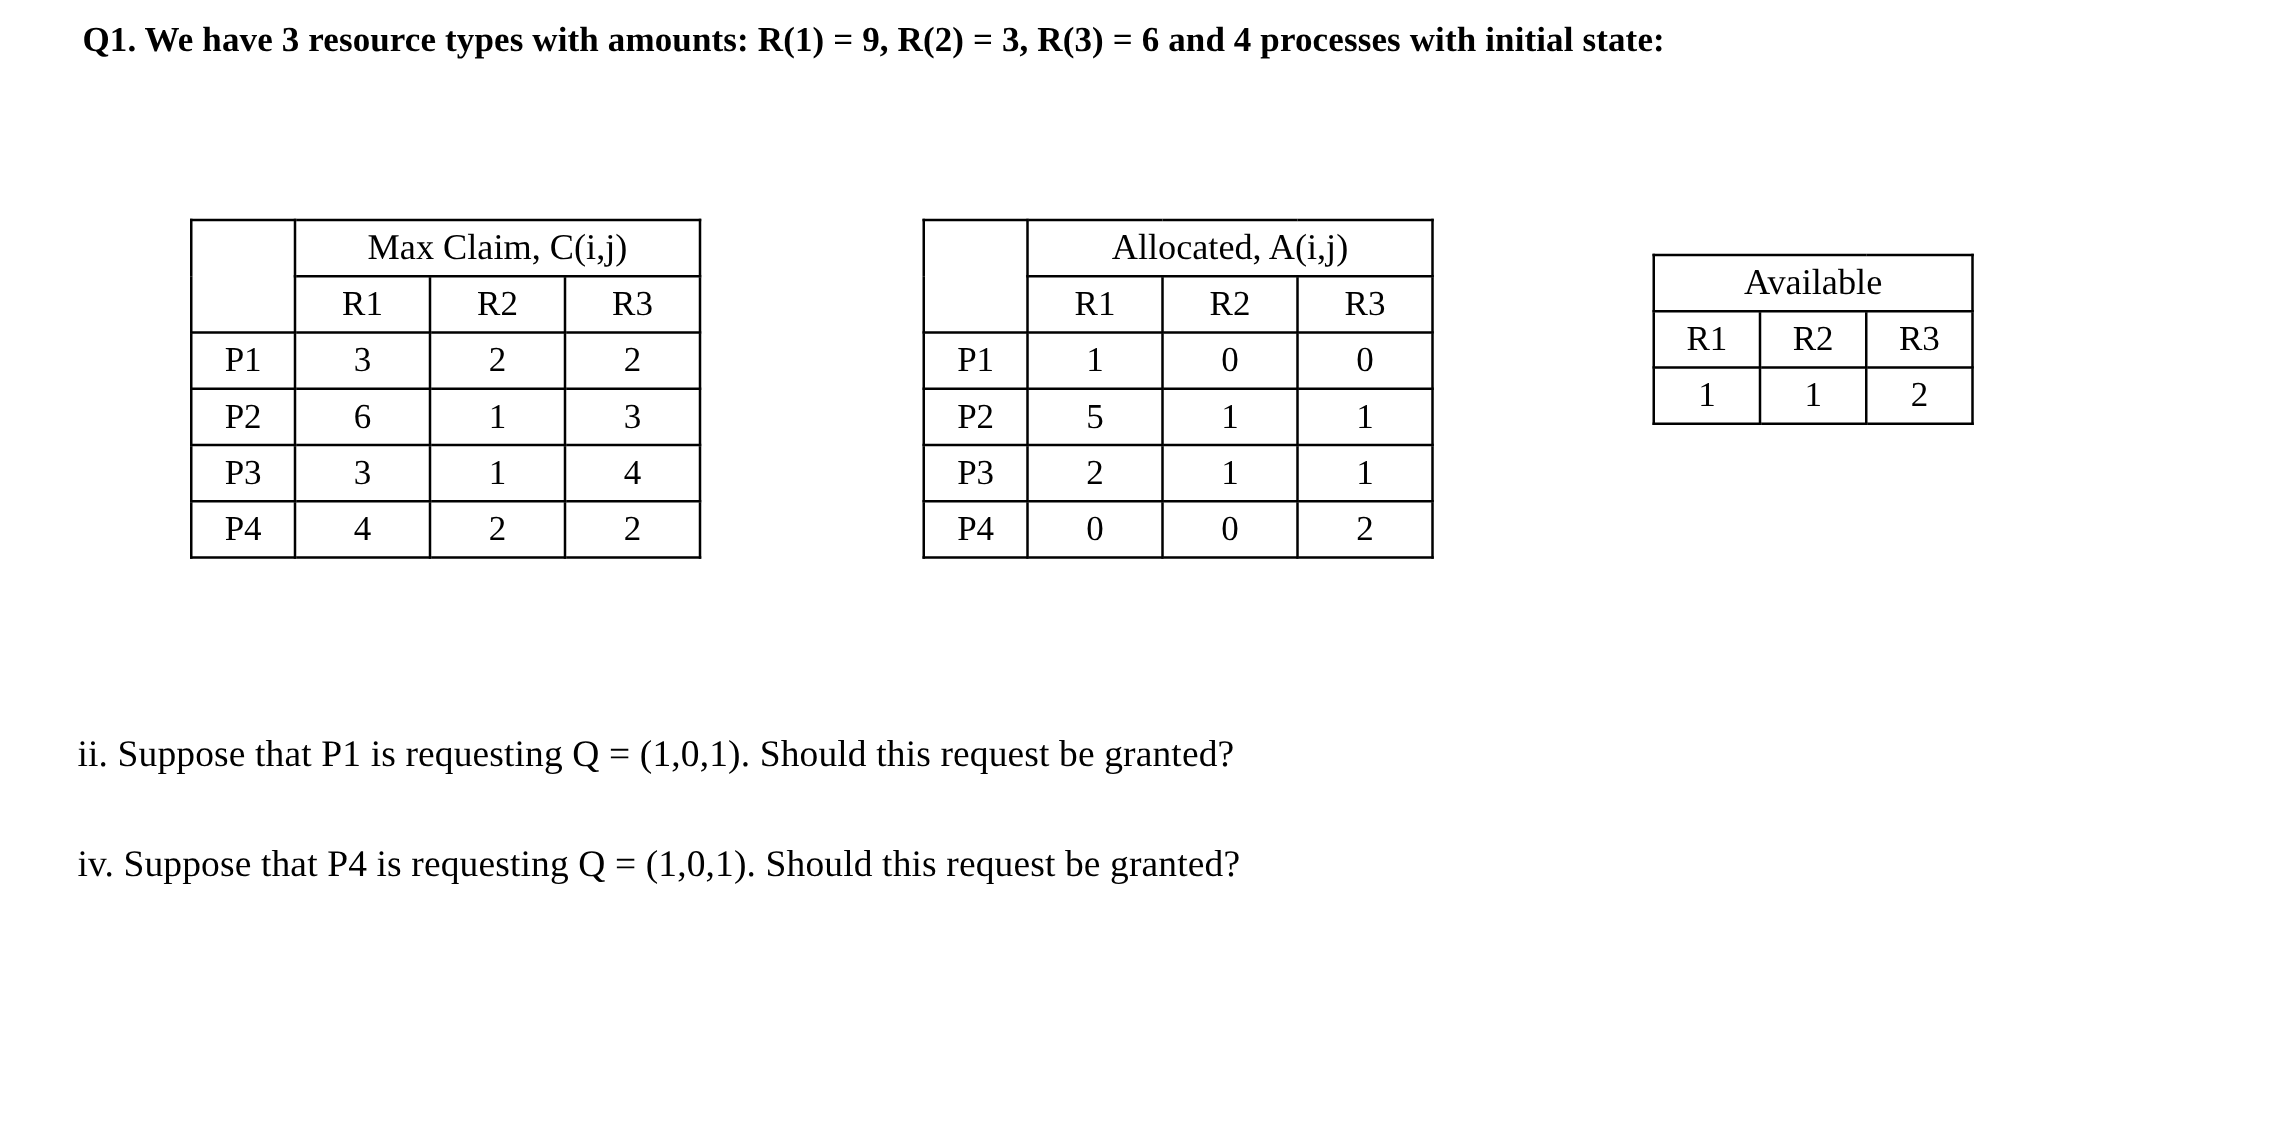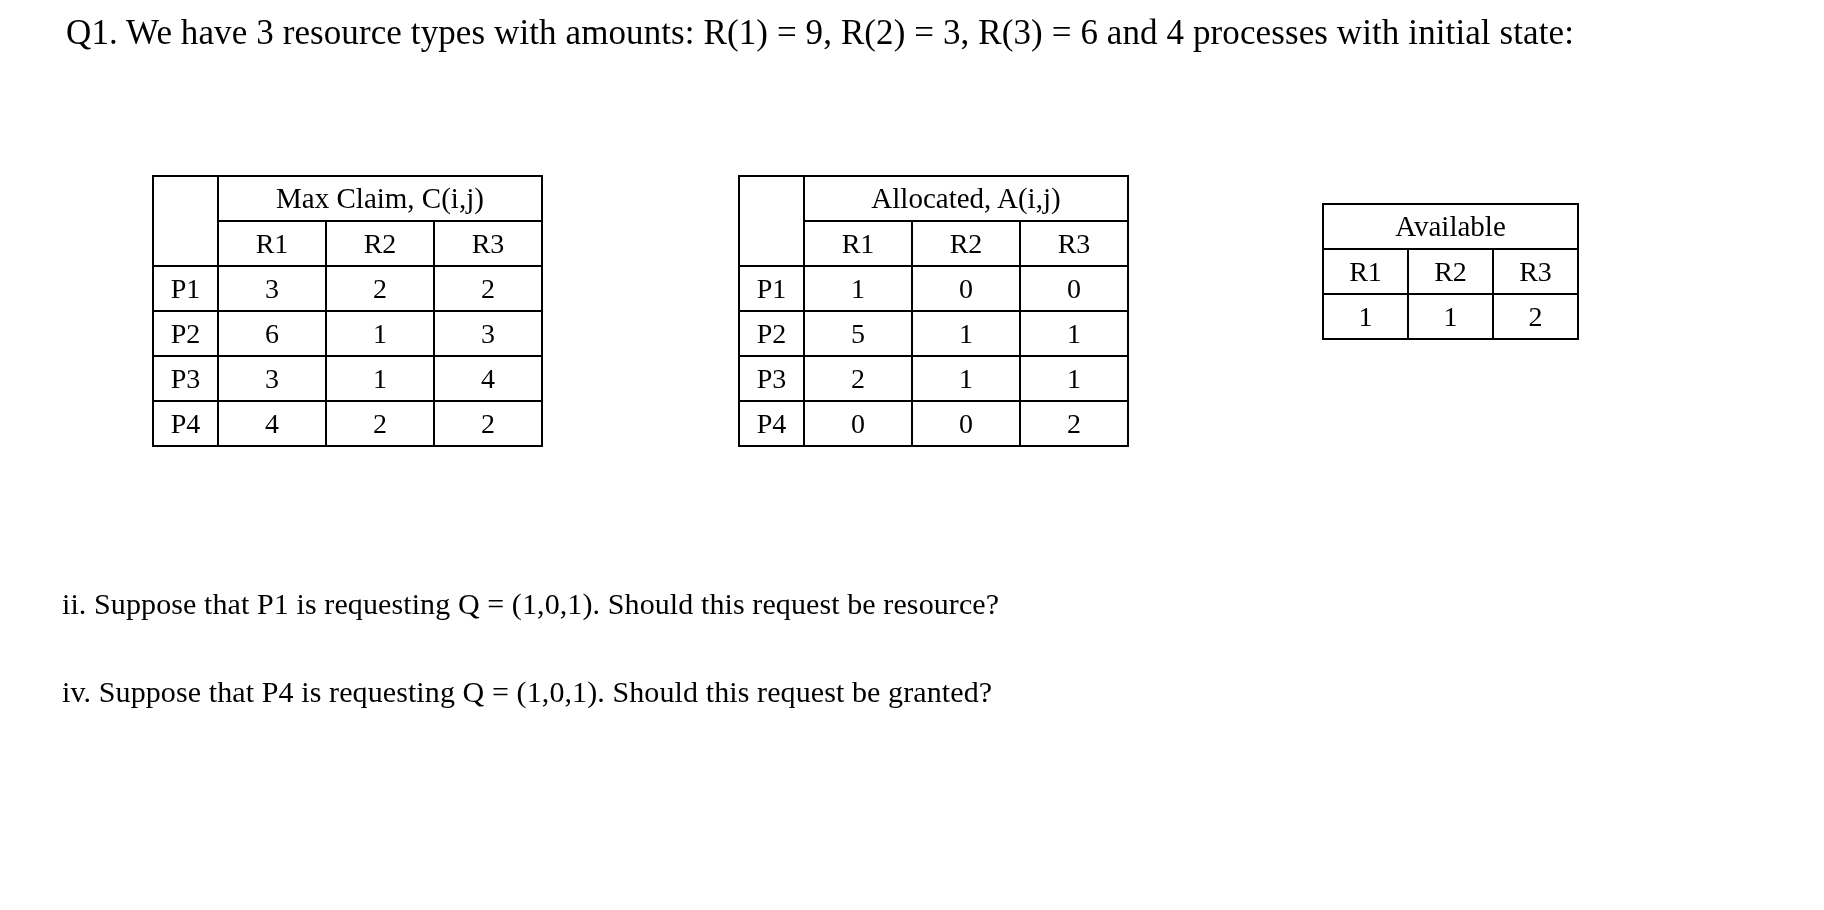--- a/index.html
+++ b/index.html
@@ -13,24 +13,25 @@
     position: relative;
     font-family: "Liberation Serif", "DejaVu Serif", serif;
     color: #000000;
     overflow: hidden;
   }
 
   .question-title {
     position: absolute;
     left: 66px;
     top: 12px;
-    font-size: 35px;
+    font-size: 28px;
     line-height: 42px;
     white-space: nowrap;
     letter-spacing: 0.1px;
+    font-weight: bold;
   }
 
   .tables-row {
     position: absolute;
     left: 0;
     top: 175px;
     width: 1824px;
     height: 290px;
   }
 
@@ -51,21 +52,21 @@
   table.matrix td.corner-blank {
     border-top: 2px solid #000000;
     border-left: 2px solid #000000;
     border-right: 2px solid #000000;
     border-bottom: 2px solid #000000;
   }
   .tbl-maxclaim  { left: 152px; top: 0px; padding-left: 42px; }
   .tbl-allocated { left: 738px; top: 0px; }
   .tbl-available { left: 1322px; top: 28px; }
 
-  .tbl-maxclaim  .c-label, .tbl-allocated .c-label { width: 65px; }
+  .tbl-maxclaim  .c-label, .tbl-allocated .c-label { width: 83px; }
   .tbl-maxclaim  .c-val,   .tbl-allocated .c-val   { width: 108px; }
   .tbl-available .c-val { width: 85px; }
 
   .span-head { font-size: 29px; }
 
   .questions {
     position: absolute;
     left: 62px;
     top: 560px;
     width: 1500px;
@@ -174,15 +175,15 @@
         <td class="c-val">1</td>
         <td class="c-val">1</td>
         <td class="c-val">2</td>
       </tr>
     </tbody>
   </table>
 
 </div>
 
 <div class="questions">
-  <div class="q-line">ii. Suppose that P1 is requesting Q = (1,0,1). Should this request be resource?</div>
+  <div class="q-line">ii. Suppose that P1 is requesting Q = (1,0,1). Should this request be granted?</div>
   <div class="q-line">iv. Suppose that P4 is requesting Q = (1,0,1). Should this request be granted?</div>
 </div>
 
 </body></html>

